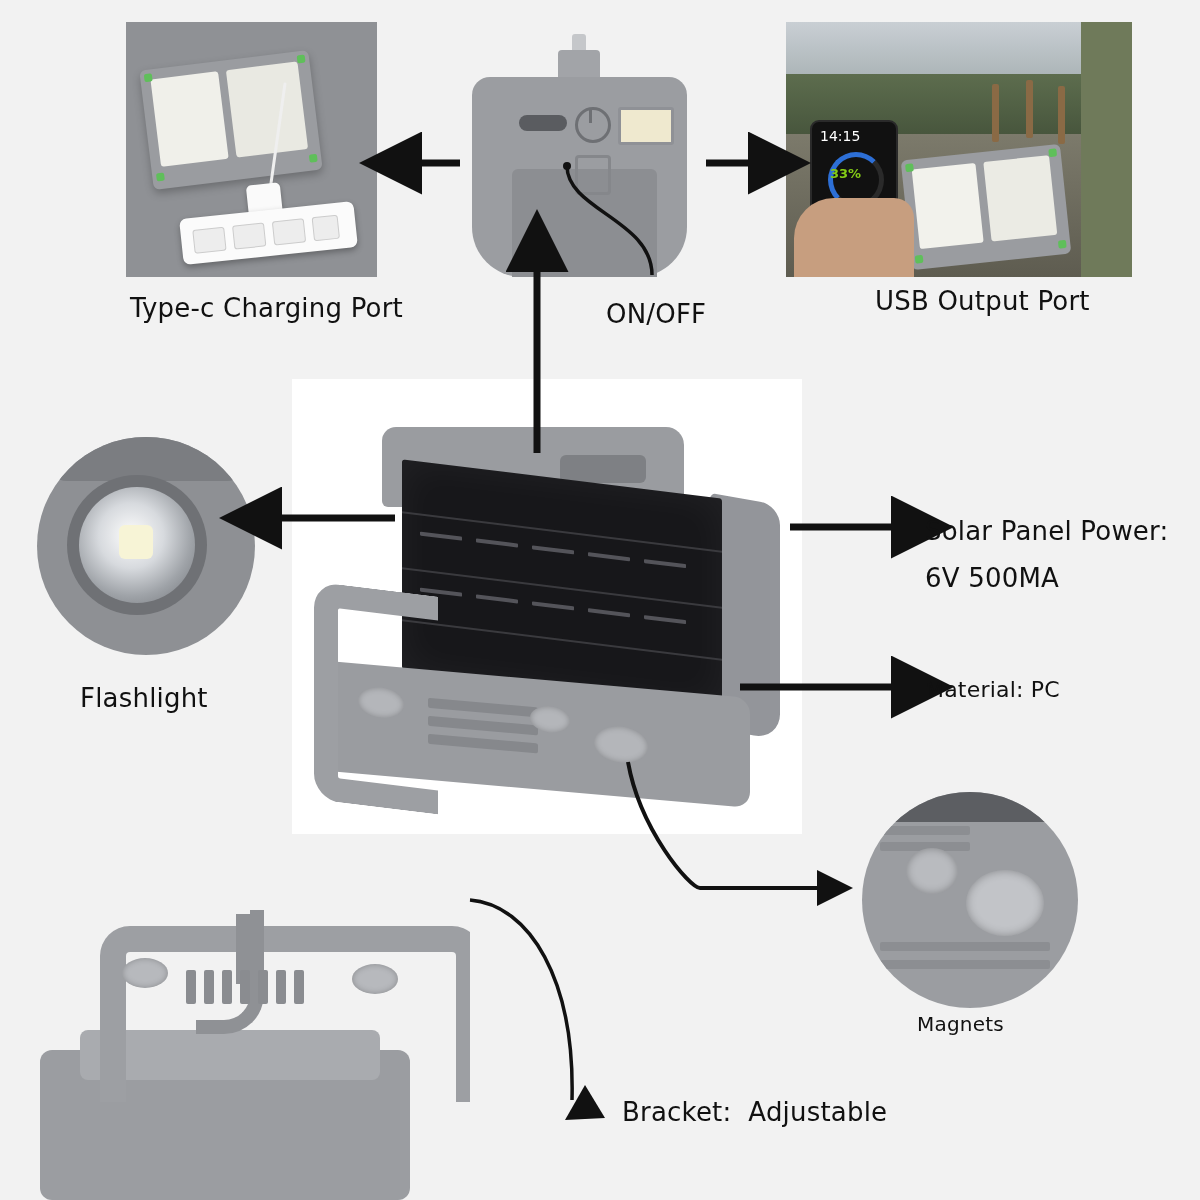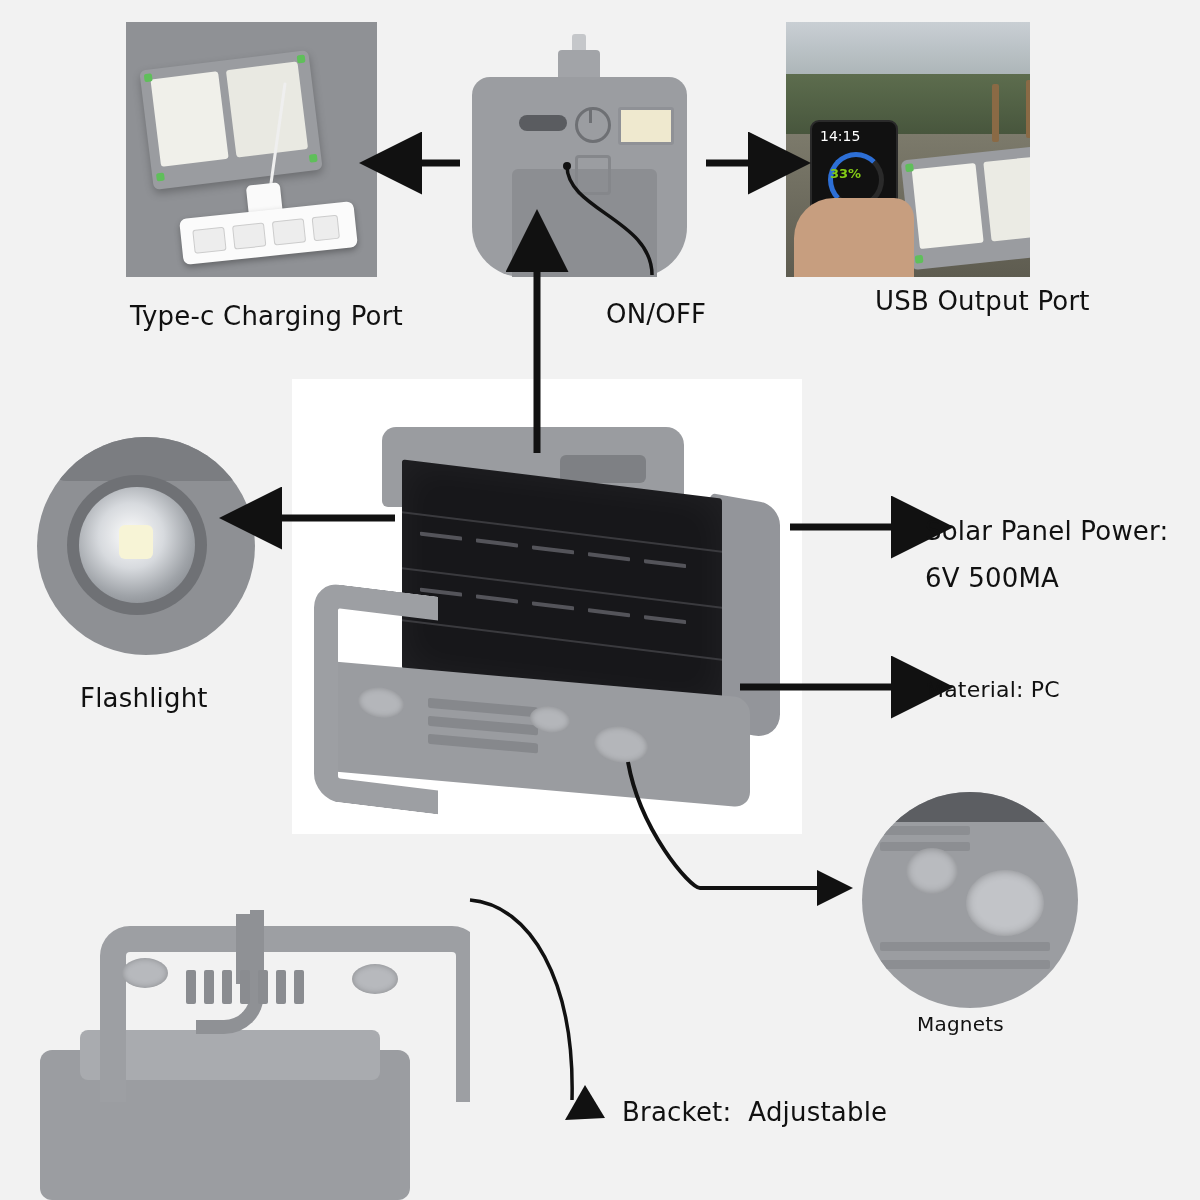--- a/index.html
+++ b/index.html
@@ -58,21 +58,21 @@
   #photo-ports .neck{position:absolute;left:86px;top:28px;width:42px;height:40px;background:#a2a4a8;border-radius:4px;}
   #photo-ports .tab{position:absolute;left:100px;top:12px;width:14px;height:24px;background:#c5c7ca;border-radius:3px;}
   #photo-ports .panel{position:absolute;left:40px;top:92px;width:145px;height:120px;background:#8c8e92;border-radius:6px;}
   #photo-ports .typec{position:absolute;left:47px;top:38px;width:48px;height:16px;background:#5a5c60;border-radius:9px;}
   #photo-ports .usb{position:absolute;left:146px;top:30px;width:50px;height:32px;background:#efe9cf;border-radius:3px;border:3px solid #8f9196;}
   #photo-ports .pwr{position:absolute;left:103px;top:30px;width:30px;height:30px;border:3px solid #6e7074;border-radius:50%;}
   #photo-ports .pwrbar{position:absolute;left:117px;top:33px;width:3px;height:13px;background:#6e7074;}
   #photo-ports .usbglyph{position:absolute;left:103px;top:78px;width:30px;height:34px;border:3px solid #85878b;border-radius:4px;}
 
   
-  #photo-usb{left:786px;top:22px;width:244px;height:255px;background:#6f7a5a;}
+  #photo-usb{left:786px;top:22px;width:346px;height:255px;background:#6f7a5a;}
   #photo-usb .sky{position:absolute;left:0;top:0;width:295px;height:78px;background:linear-gradient(#c9cfd4,#9fa9ab);}
   #photo-usb .hills{position:absolute;left:0;top:52px;width:295px;height:70px;background:linear-gradient(#5d6d4e,#44523a);}
   #photo-usb .ground{position:absolute;left:0;top:112px;width:295px;height:143px;background:linear-gradient(#7c7a6b,#5e5c50);}
   #photo-usb .phone{
     position:absolute;left:24px;top:98px;width:84px;height:124px;background:#111;border-radius:9px;border:2px solid #2a2a2a;
   }
   #photo-usb .ptime{position:absolute;left:8px;top:6px;color:#fff;font-size:14px;font-family:"DejaVu Sans",sans-serif;}
   #photo-usb .ring{position:absolute;left:16px;top:30px;width:46px;height:46px;border-radius:50%;border:5px solid #2d6fd6;border-right-color:#2a2a2a;border-bottom-color:#2a2a2a;}
   #photo-usb .pct{position:absolute;left:18px;top:44px;color:#84cc16;font-size:13px;font-weight:bold;}
   #photo-usb .batlbl{position:absolute;left:14px;top:78px;color:#ddd;font-size:8px;}
@@ -288,21 +288,21 @@
     <line x1="790" y1="527" x2="905" y2="527" stroke="#111111" stroke-width="7" marker-end="url(#ah)"></line>
 
     <line x1="740" y1="687" x2="905" y2="687" stroke="#111111" stroke-width="7" marker-end="url(#ah)"></line>
 
     <path d="M628,762 C640,830 690,888 700,888 L825,888" stroke="#111111" stroke-width="4" fill="none" marker-end="url(#ah)"></path>
 
     <path d="M470,900 C530,905 575,980 572,1100" stroke="#111111" stroke-width="3.5" fill="none"></path>
     <path d="M585,1085 L565,1120 L605,1118 z" fill="#111111"></path>
   </svg>
 
-  <div class="label" style="left:130px;top:298px;font-size:26px;">Type-c Charging Port</div>
+  <div class="label" style="left:130px;top:290px;font-size:26px;">Type-c Charging Port</div>
   <div class="label" style="left:606px;top:296px;font-size:26px;">ON/OFF</div>
   <div class="label" style="left:875px;top:283px;font-size:26px;">USB Output Port</div>
 
   <div class="label" style="left:925px;top:513px;font-size:26px;">Solar Panel Power:</div>
   <div class="label" style="left:925px;top:560px;font-size:26px;">6V 500MA</div>
   <div class="label" style="left:925px;top:671px;font-size:22px;">Material: PC</div>
 
   <div class="label" style="left:80px;top:680px;font-size:26px;">Flashlight</div>
   <div class="label" style="left:917px;top:1006px;font-size:20px;">Magnets</div>
   <div class="label" style="left:622px;top:1094px;font-size:26px;">Bracket:  Adjustable</div>

